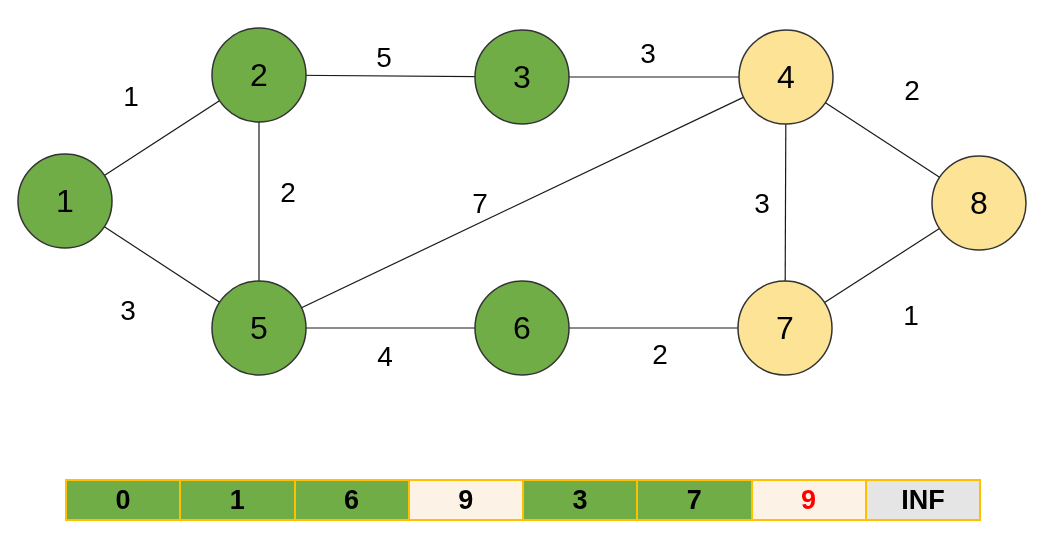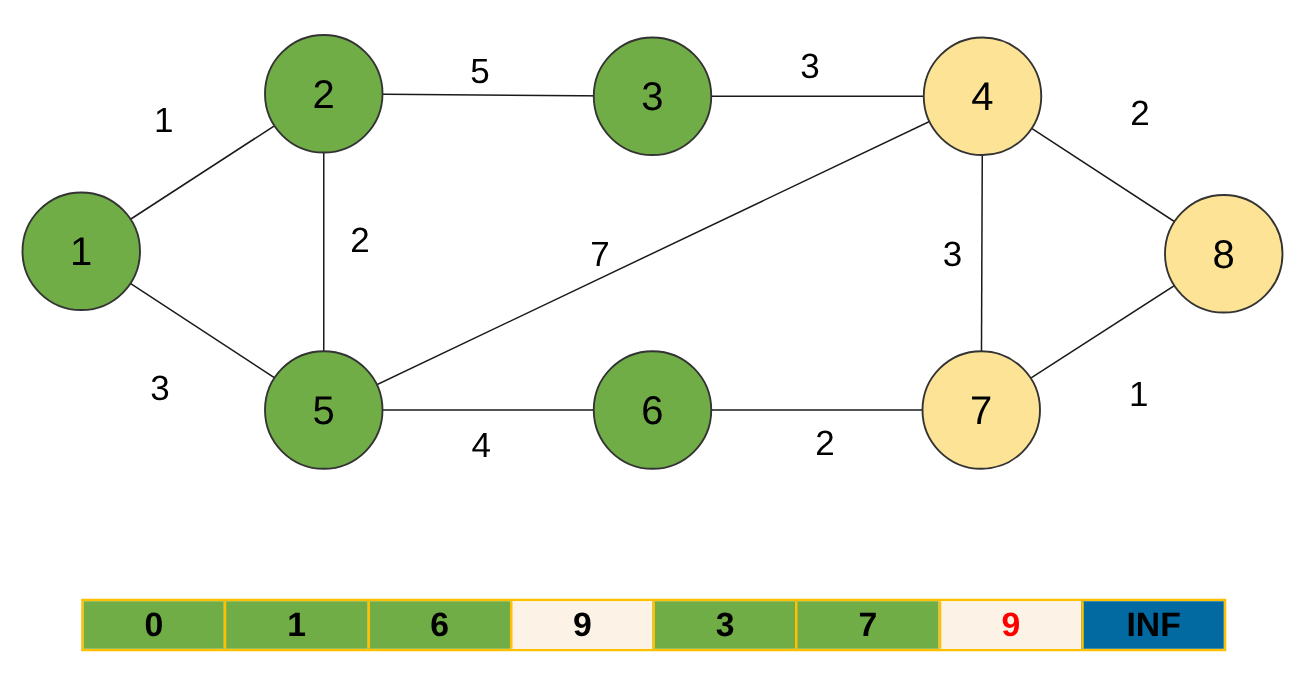--- a/index.html
+++ b/index.html
@@ -87,17 +87,17 @@
       </div>
       <div class="dcell" style="border-left-color: rgb(255, 192, 0); background: rgb(112, 173, 71);">
         <span style="color: rgb(0, 0, 0);">3</span>
       </div>
       <div class="dcell" style="border-left-color: rgb(255, 192, 0); background: rgb(112, 173, 71);">
         <span style="color: rgb(0, 0, 0);">7</span>
       </div>
       <div class="dcell" style="border-left-color: rgb(255, 192, 0); background: rgb(253, 242, 230);">
         <span style="color: rgb(255, 0, 0);">9</span>
       </div>
-      <div class="dcell" style="border-left-color: rgb(255, 192, 0); background: #0369a1;">
+      <div class="dcell" style="border-left-color: rgb(255, 192, 0); background: #e5e5e5;">
         <span style="color: rgb(0, 0, 0);">INF</span>
       </div>
     </div>
 </div>
 
 </body></html>

